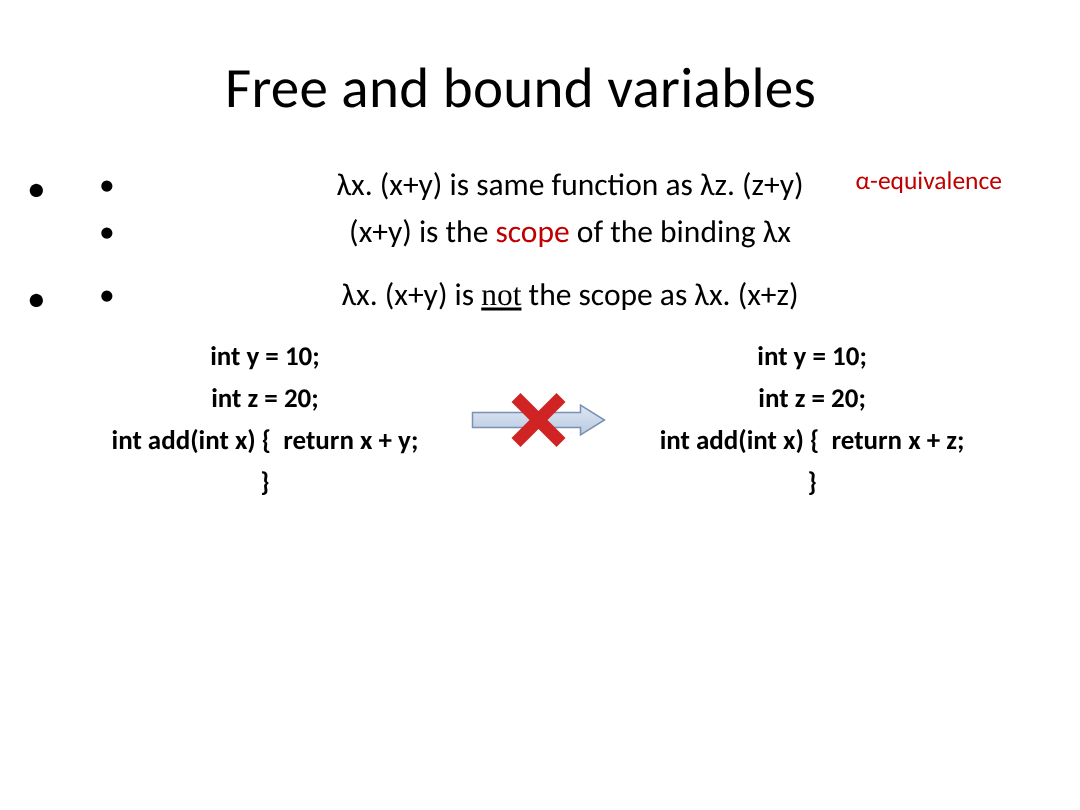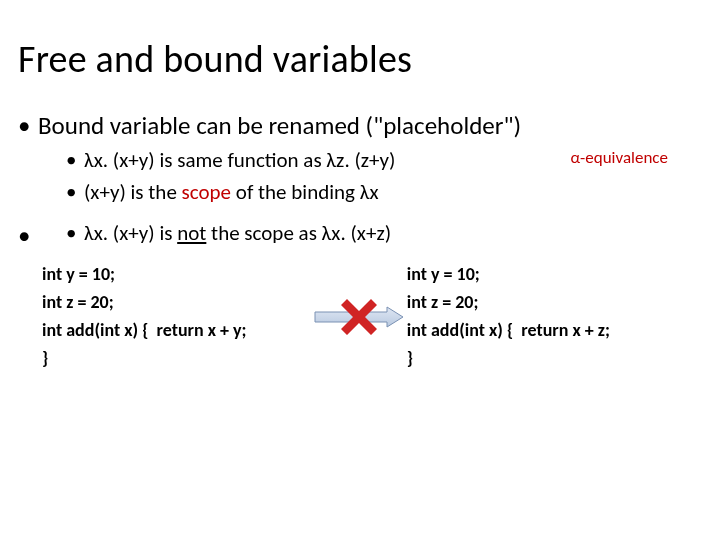--- a/index.html
+++ b/index.html
@@ -1,45 +1,44 @@
 <!DOCTYPE html>
 <html><head>
 <meta charset="utf-8">
 <style>
   * { box-sizing: border-box; margin: 0; padding: 0; }
   html, body { width: 720px; height: 540px; background: #fff; font-family: Calibri, "Segoe UI", Arial, sans-serif; color: #000; }
-  .slide { width: 720px; height: 540px; padding: 36px 44px 20px 18px; position: relative; }
+  .slide { width: 720px; height: 540px; padding: 36px 44px 20px 18px; position: relative; text-align: center; }
   .title { font-size: 38px; font-weight: 400; margin-bottom: 28px; letter-spacing: 0.2px; }
   ul.lvl1 { list-style: none; padding-left: 0; }
   ul.lvl1 > li { font-size: 25px; margin-bottom: 14px; position: relative; padding-left: 20px; line-height: 1.25; }
   ul.lvl1 > li::before { content: "•"; position: absolute; left: 0; top: 0; }
   ul.lvl2 { list-style: none; padding-left: 28px; margin-top: 6px; }
   ul.lvl2 > li { font-size: 21px; margin-bottom: 4px; position: relative; padding-left: 18px; line-height: 1.3; }
   ul.lvl2 > li::before { content: "•"; position: absolute; left: 0; top: 0; }
   .scope { color: #c00000; font-weight: 400; }
   .alpha-eq { color: #c00000; position: absolute; right: 8px; top: 0; font-size: 17px; }
-  .not-underline { text-decoration: underline; }
+  .not-underline { text-decoration: underline; font-family: Liberation Serif, serif; }
   .code-row { display: flex; margin-top: 14px; padding-left: 24px; position: relative; align-items: center; font-weight: bold; }
   .code-block { font-size: 18px; line-height: 1.55; width: 282px; }
   .code-block div { white-space: pre; }
   .arrow-wrap { position: relative; width: 100px; display: flex; align-items: center; justify-content: center; }
   .arrow { width: 92px; height: 22px; }
   .cross { position: absolute; left: 50%; top: 50%; transform: translate(-50%, -50%); }
   .rel { position: relative; }
 </style>
 </head>
 <body>
 
 <div class="slide">
   <h1 class="title">Free and bound variables</h1>
 
   <ul class="lvl1">
 
     <li>
-      <span>Bound variable can be renamed ("placeholder")</span>
       <ul class="lvl2">
         <li class="rel">
           <span>λx. (x+y) is same function as λz. (z+y)</span>
           <span class="alpha-eq">α-equivalence</span>
         </li>
         <li>
           <span>(x+y) is the </span><span class="scope">scope</span><span> of the binding λx</span>
         </li>
       </ul>
     </li>

